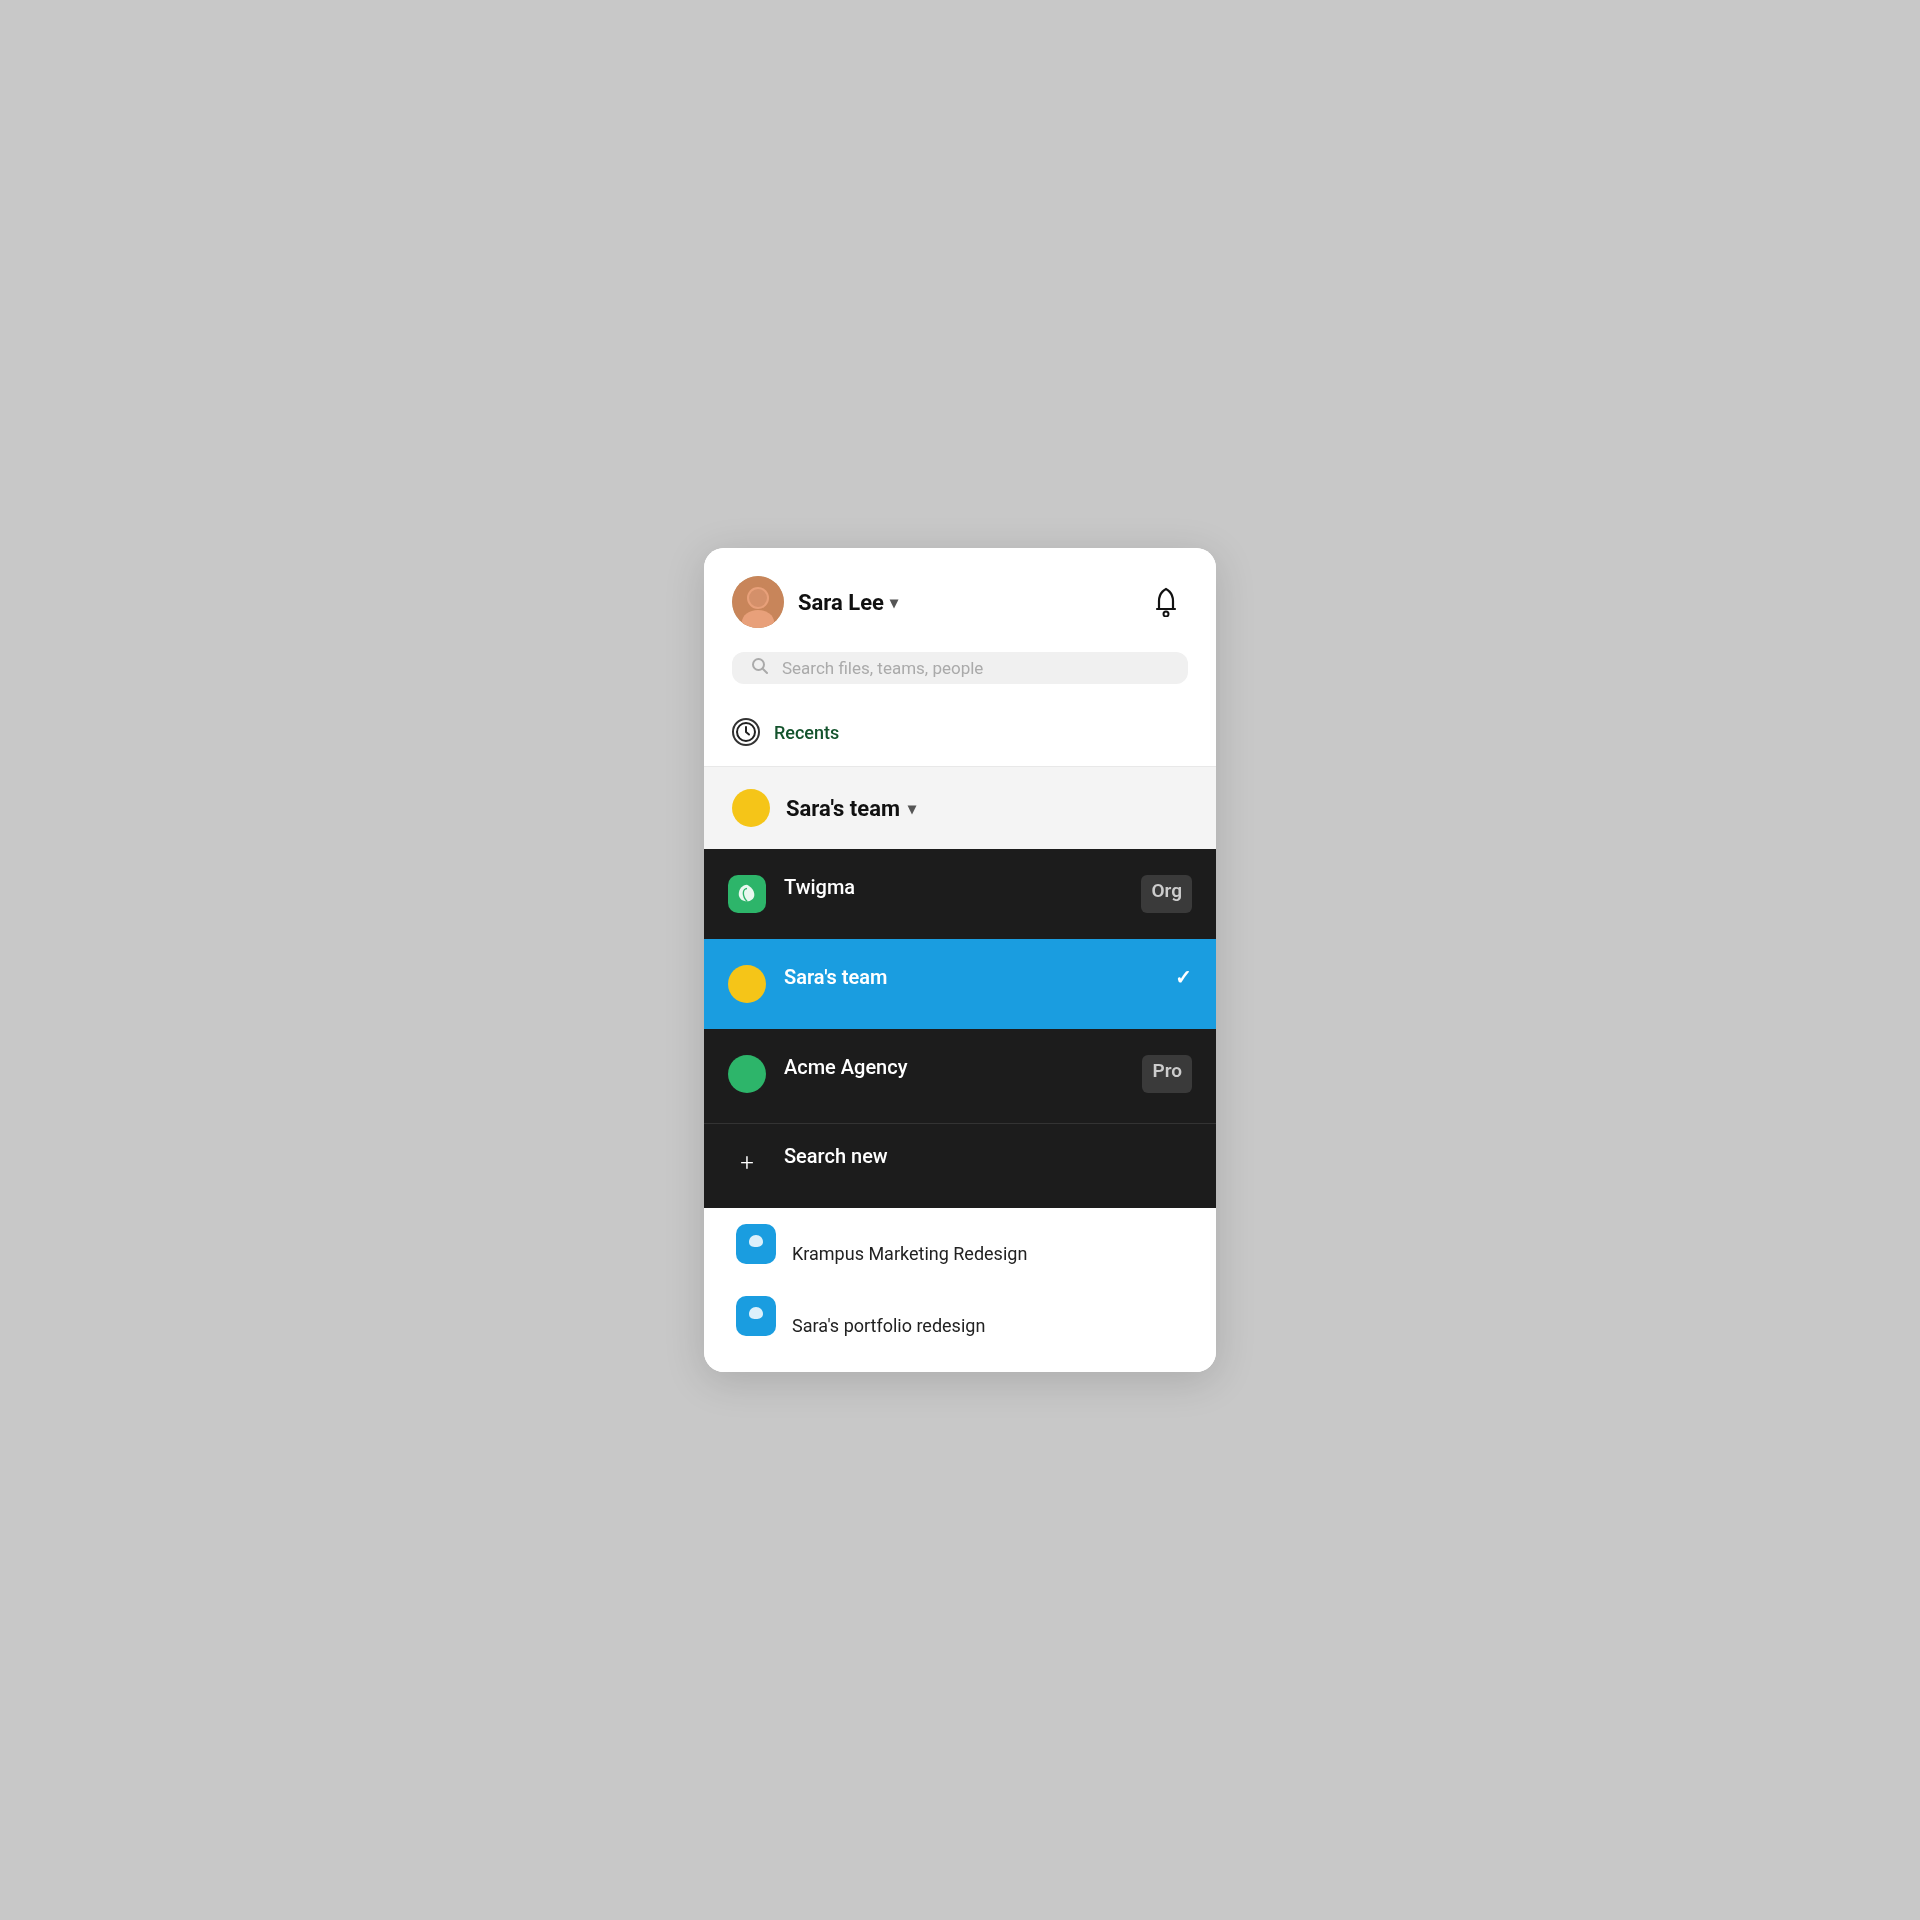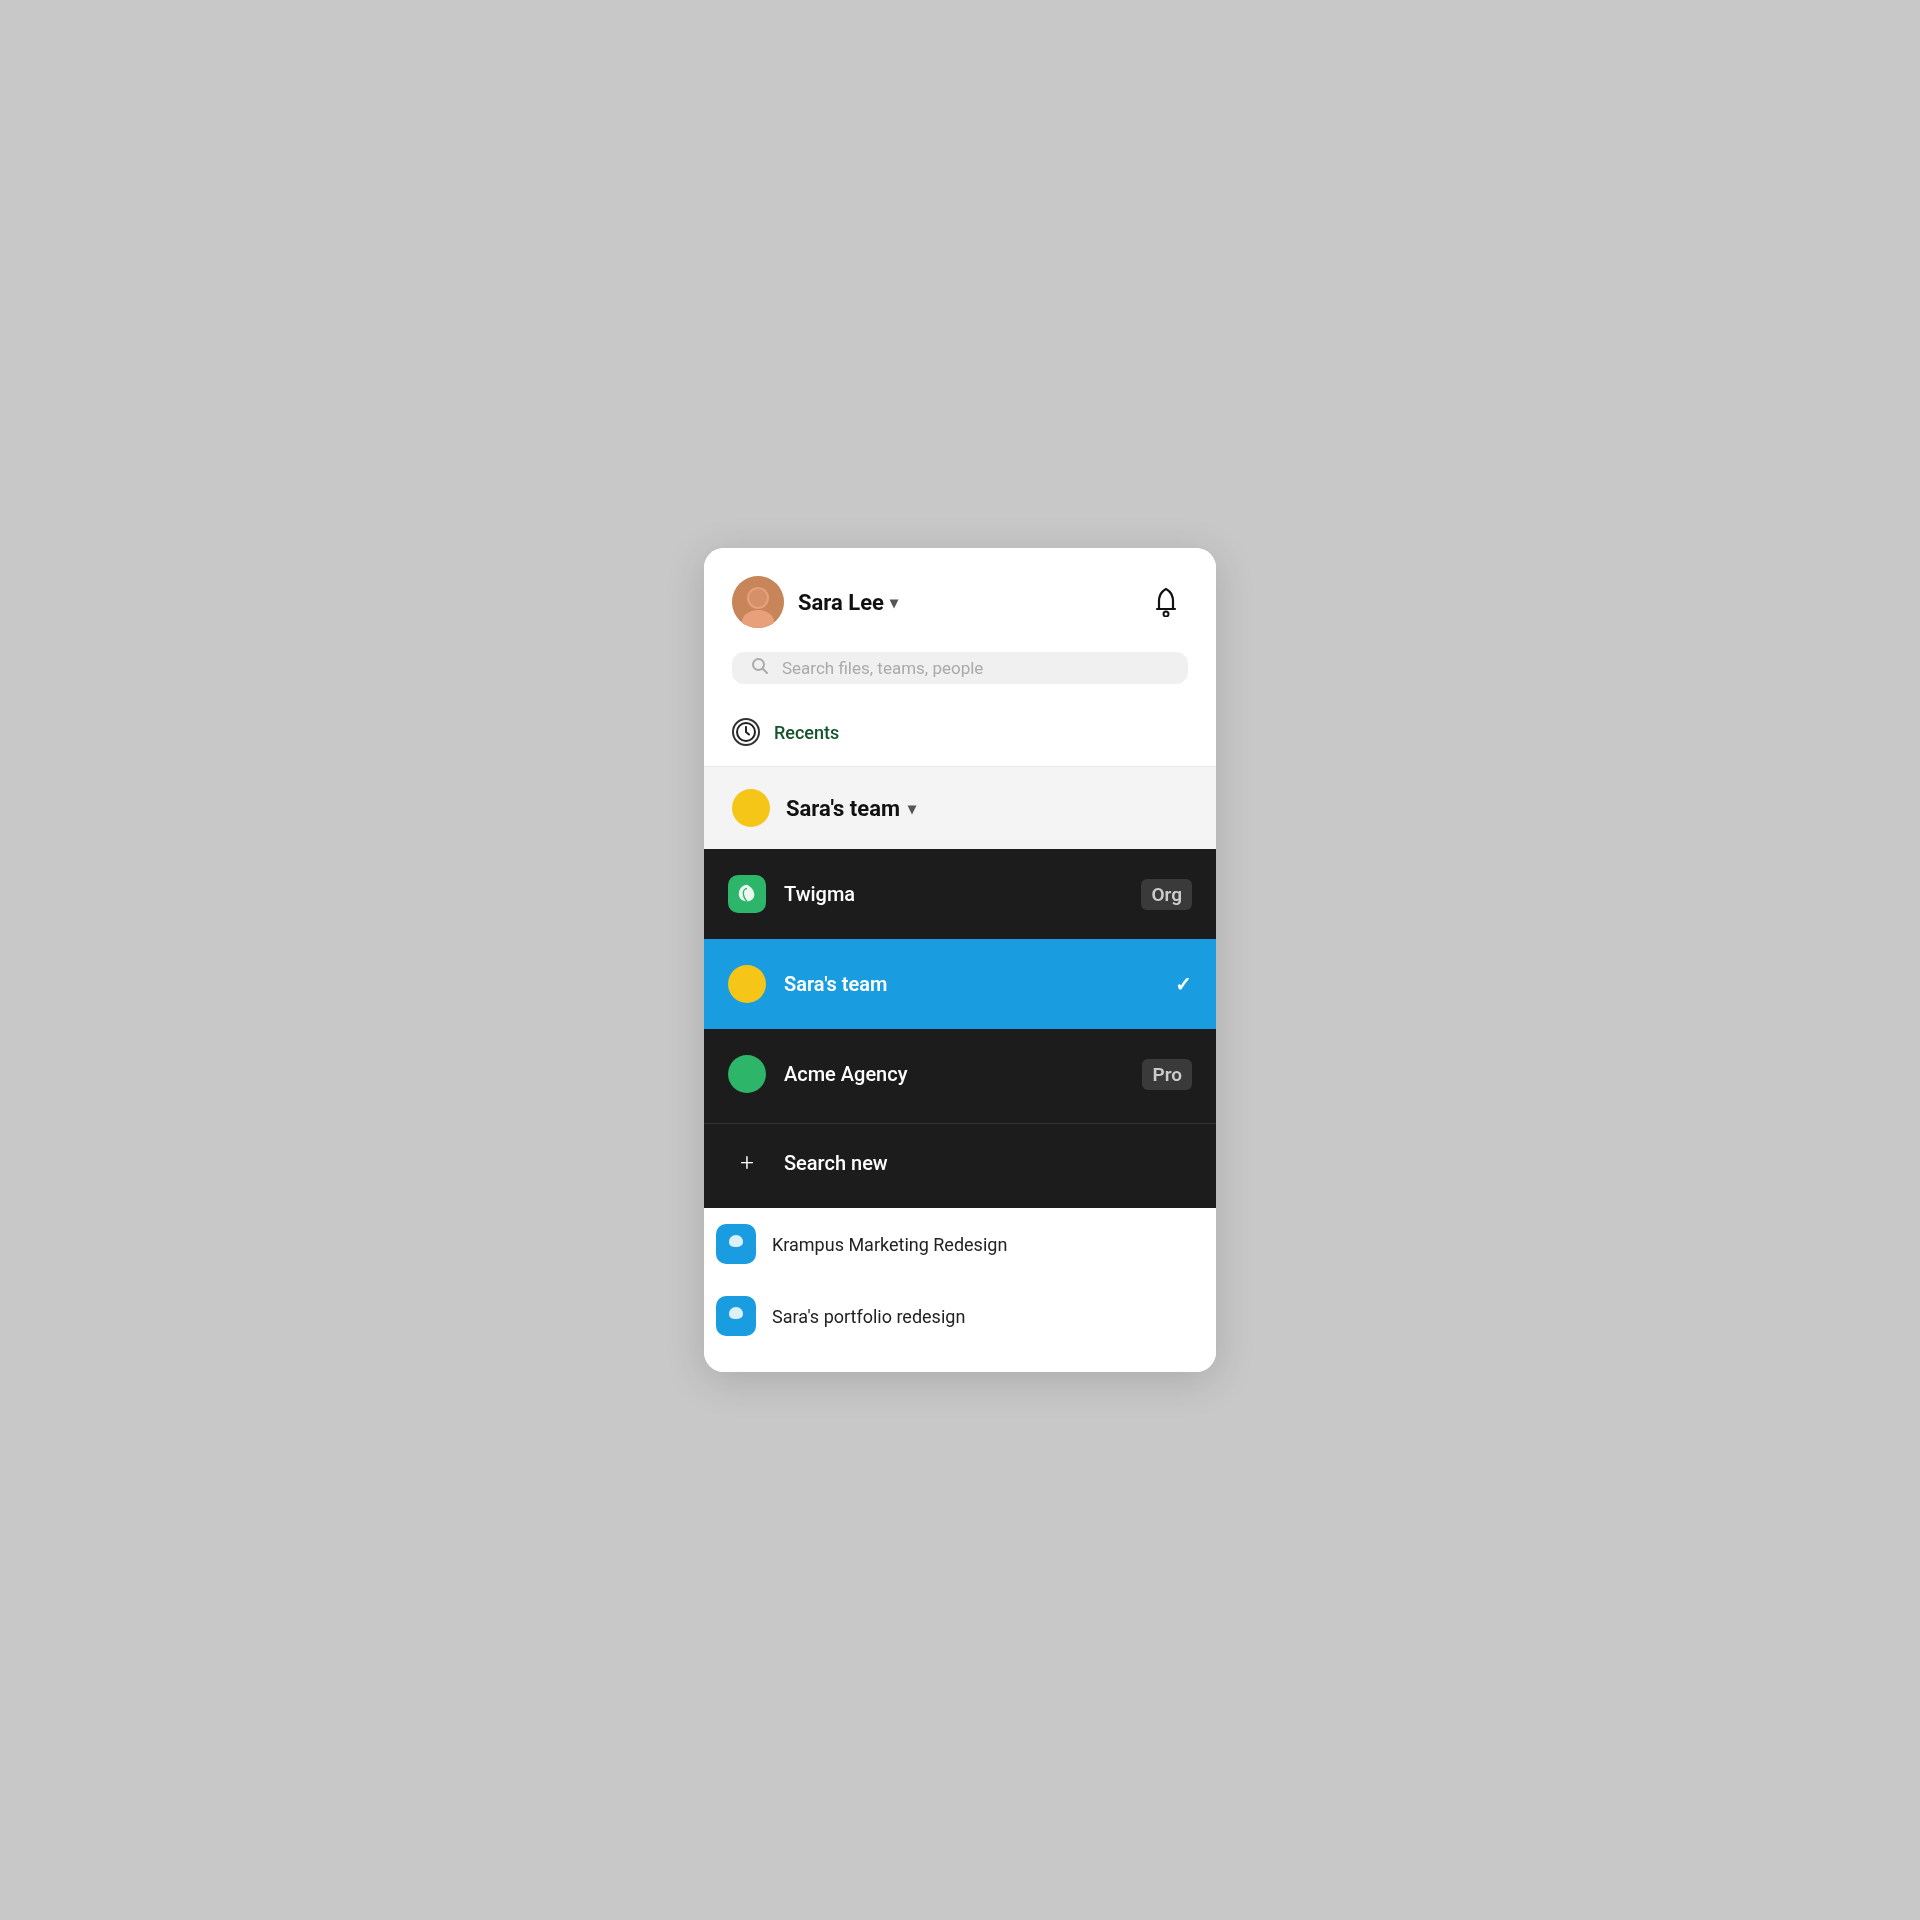--- a/index.html
+++ b/index.html
@@ -157,21 +157,20 @@
     }
 
     
     .dropdown-menu {
       background: #1c1c1c;
       border-radius: 0;
     }
 
     .dropdown-item {
       display: flex;
-      align-items: center;
       gap: 18px;
       padding: 26px 24px;
       cursor: pointer;
       position: relative;
     }
 
     .dropdown-item.active {
       background: #1a9de0;
     }
 
@@ -247,23 +246,23 @@
     }
 
     
     .bottom-list {
       background: #ffffff;
       padding: 0 0 20px 0;
     }
 
     .list-item {
       display: flex;
-      align-items: center;
+      align-items: flex-end;
       gap: 16px;
-      padding: 16px 12px;
+      padding: 16px 32px;
       cursor: pointer;
     }
 
     .list-item-icon {
       width: 40px;
       height: 40px;
       border-radius: 10px;
       background: #1a9de0;
       flex-shrink: 0;
       display: flex;

